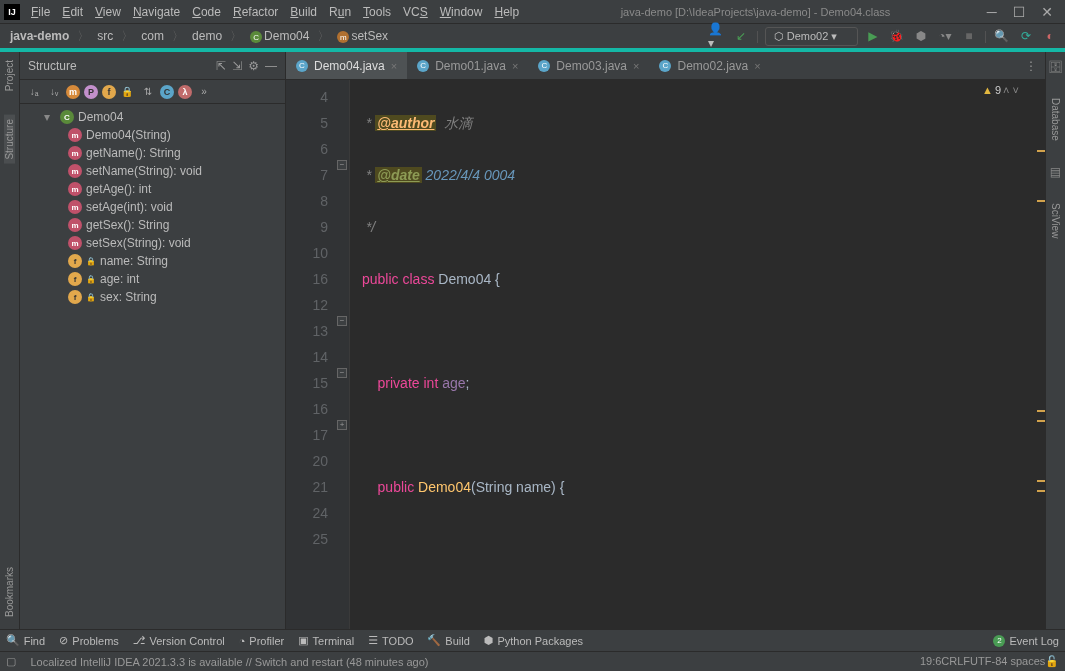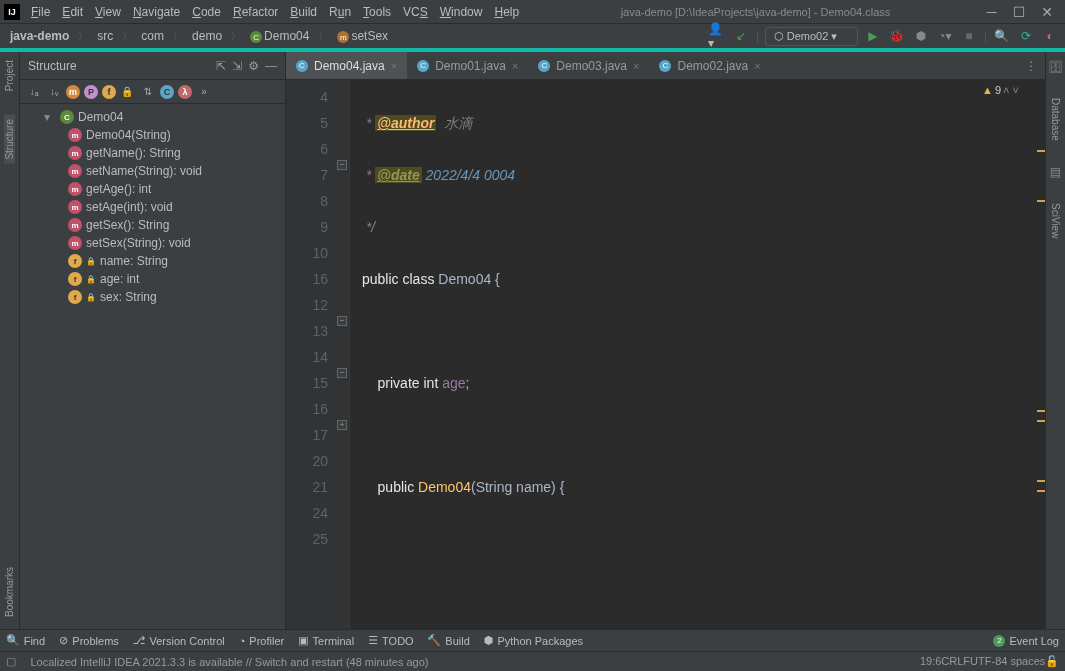--- a/index.html
+++ b/index.html
@@ -55,21 +55,21 @@
 .tab.active { background: #4e5254; color: #ddd; }
 .tab-ci { width: 12px; height: 12px; border-radius: 50%; background: #5ba5c9; display: inline-flex; align-items: center; justify-content: center; font-size: 8px; color: #fff; }
 .tab-x { color: #777; font-size: 11px; }
 .tab-spacer { flex: 1; }
 .tab-more { padding: 0 8px; color: #999; cursor: pointer; }
 .editor-body { flex: 1; display: flex; position: relative; font-family: "JetBrains Mono","Consolas",monospace; font-size: 14px; overflow: hidden; }
 .gutter { width: 50px; background: #313335; text-align: right; padding: 4px 8px 4px 0; color: #606366; line-height: 26px; user-select: none; }
 .fold-gutter { width: 14px; background: #313335; border-right: 1px solid #3a3a3a; position: relative; }
 .code { flex: 1; padding: 4px 0 4px 12px; line-height: 26px; white-space: pre; overflow: hidden; }
 .code-line { height: 26px; }
-.k { color: #e5e5e5; } 
+.k { color: #ec4899; } 
 .t { color: #a9b7c6; } 
 .c { color: #808080; font-style: italic; } 
 .d { color: #6897bb; font-style: italic; } 
 .fn { color: #ffc66d; } 
 .fi { color: #9876aa; } 
 .tag-bg { background: #4f4a1f; padding: 0 2px; }
 .err-mark { position: absolute; right: 26px; top: 4px; font-size: 11px; color: #ccc; display: flex; align-items: center; gap: 2px; }
 .err-tri { color: #e2b73f; }
 .right-gutter { width: 20px; background: #3c3f41; border-left: 1px solid #2b2b2b; display: flex; flex-direction: column; align-items: center; padding-top: 8px; gap: 20px; }
 .right-label { writing-mode: vertical-lr; font-size: 10px; color: #999; cursor: pointer; padding: 4px 0; }

